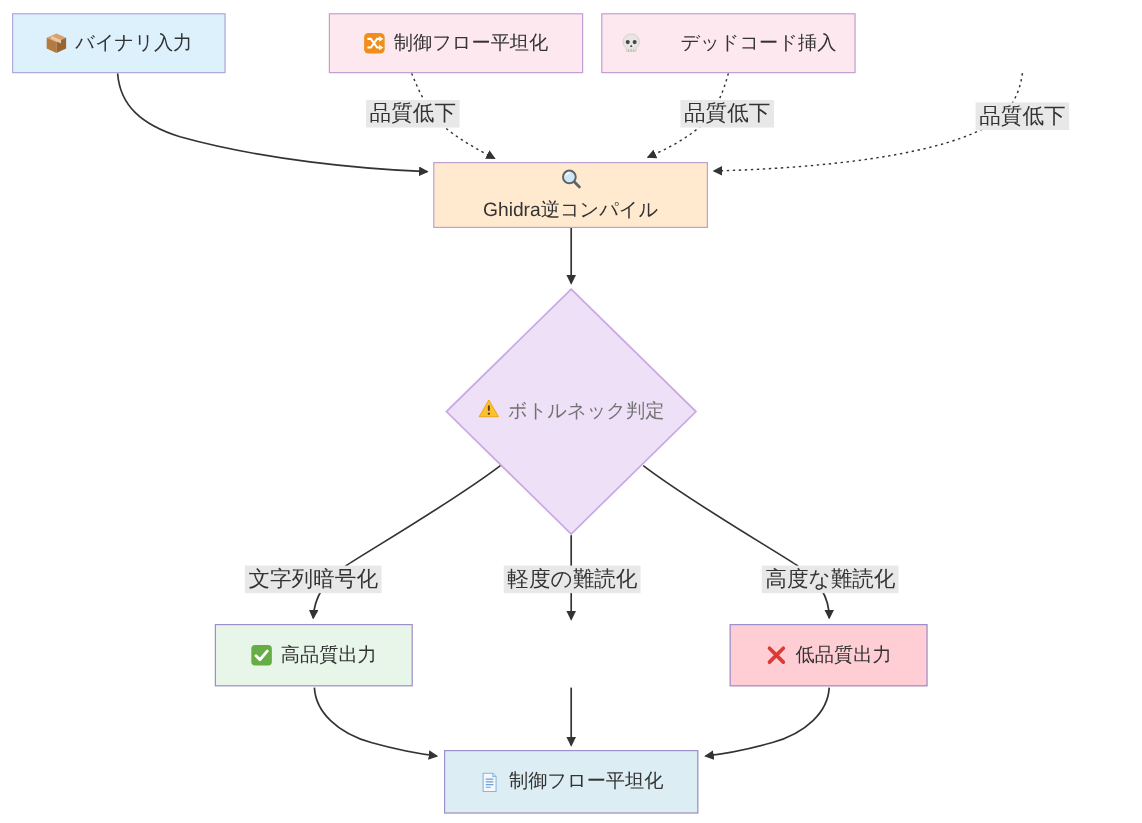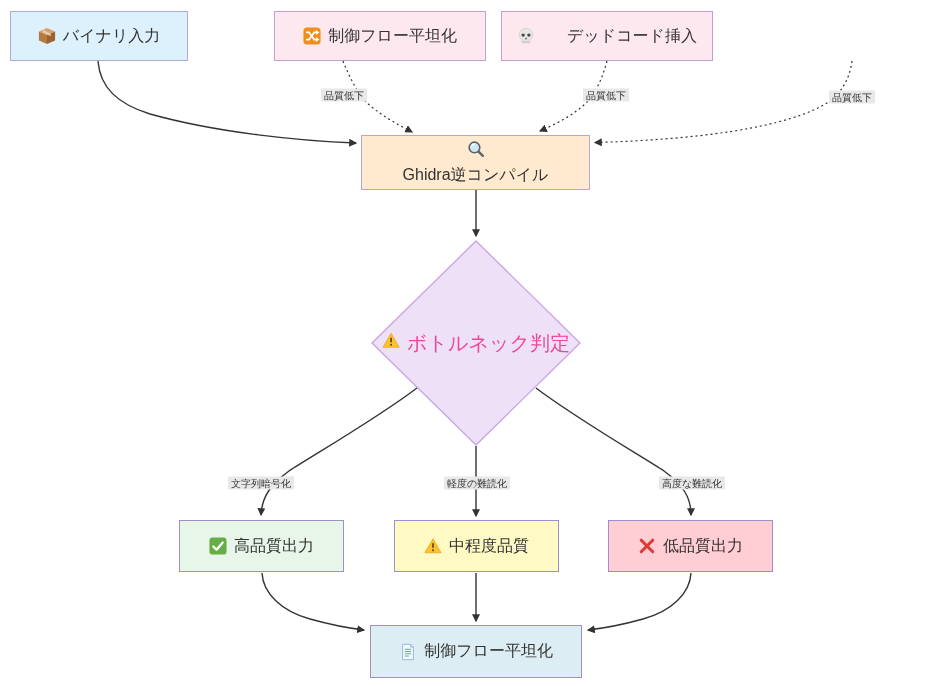--- a/index.html
+++ b/index.html
@@ -11,25 +11,25 @@
   .edge{fill:none;stroke:#333333;stroke-width:1.4px;}
   .edge.dotted{stroke-width:1.2px;stroke-dasharray:2 3;}
   .node{
     position:absolute;display:flex;align-items:center;justify-content:center;gap:7px;
     border:1.4px solid #9d8fc9;box-sizing:border-box;font-size:16px;color:#333333;
     white-space:nowrap;
   }
   .node .icon svg{display:block;}
   .diamond-label{
     position:absolute;transform:translate(-50%,-50%);display:flex;align-items:center;gap:7px;
-    font-size:20px;color:#ec4899;white-space:nowrap;
+    font-size:16px;color:#737373;white-space:nowrap;
   }
   .edge-label{
     position:absolute;transform:translate(-50%,-50%);background:#e8e8e8;color:#333333;
-    font-size:10px;line-height:1.3;padding:0 3px;white-space:nowrap;
+    font-size:18px;line-height:1.3;padding:0 3px;white-space:nowrap;
   }
 </style>
 </head>
 <body>
 
 <div id="canvas">
 
   <svg id="edge-layer" width="952" height="686" viewBox="0 0 952 686">
     <defs>
       <marker id="arrow" viewBox="0 0 10 10" refX="8.5" refY="5" markerWidth="8" markerHeight="8" markerUnits="userSpaceOnUse" orient="auto">
@@ -116,30 +116,20 @@
   <div class="node" style="left: 179px; top: 520px; width: 165px; height: 52px; background-color: rgb(232, 245, 233); border-color: rgb(157, 143, 201);">
     <span class="icon">
       <svg width="18" height="18" viewBox="0 0 20 20">
         <rect x="0.5" y="0.5" width="19" height="19" rx="3.5" fill="#67ad45"></rect>
         <path d="M4.8,10.6 L8.4,14.2 L15.2,6.2" stroke="#ffffff" stroke-width="2.6" fill="none" stroke-linecap="round" stroke-linejoin="round"></path>
       </svg>
     </span>
     <span>高品質出力</span>
   </div>
 
-  <div class="node" style="left: 394px; top: 520px; width: 165px; height: 52px; background-color: rgb(255, 249, 195); border-color: rgb(157, 143, 201);">
-    <span class="icon">
-      <svg width="18" height="18" viewBox="0 0 20 20">
-        <path d="M10,2 L19,17.5 H1 Z" fill="#fcc12e" stroke="#e9a10e" stroke-width="0.8" stroke-linejoin="round"></path>
-        <rect x="9.1" y="6.8" width="1.8" height="5.4" rx="0.9" fill="#5c4012"></rect>
-        <circle cx="10" cy="14.7" r="1.1" fill="#5c4012"></circle>
-      </svg>
-    </span>
-    <span>中程度品質</span>
-  </div>
 
   <div class="node" style="left: 608px; top: 520px; width: 165px; height: 52px; background-color: rgb(255, 205, 212); border-color: rgb(157, 143, 201);">
     <span class="icon">
       <svg width="18" height="18" viewBox="0 0 20 20">
         <path d="M3.6,3.6 L16.4,16.4 M16.4,3.6 L3.6,16.4" stroke="#dd3a33" stroke-width="3.4" stroke-linecap="round"></path>
       </svg>
     </span>
     <span>低品質出力</span>
   </div>
 

